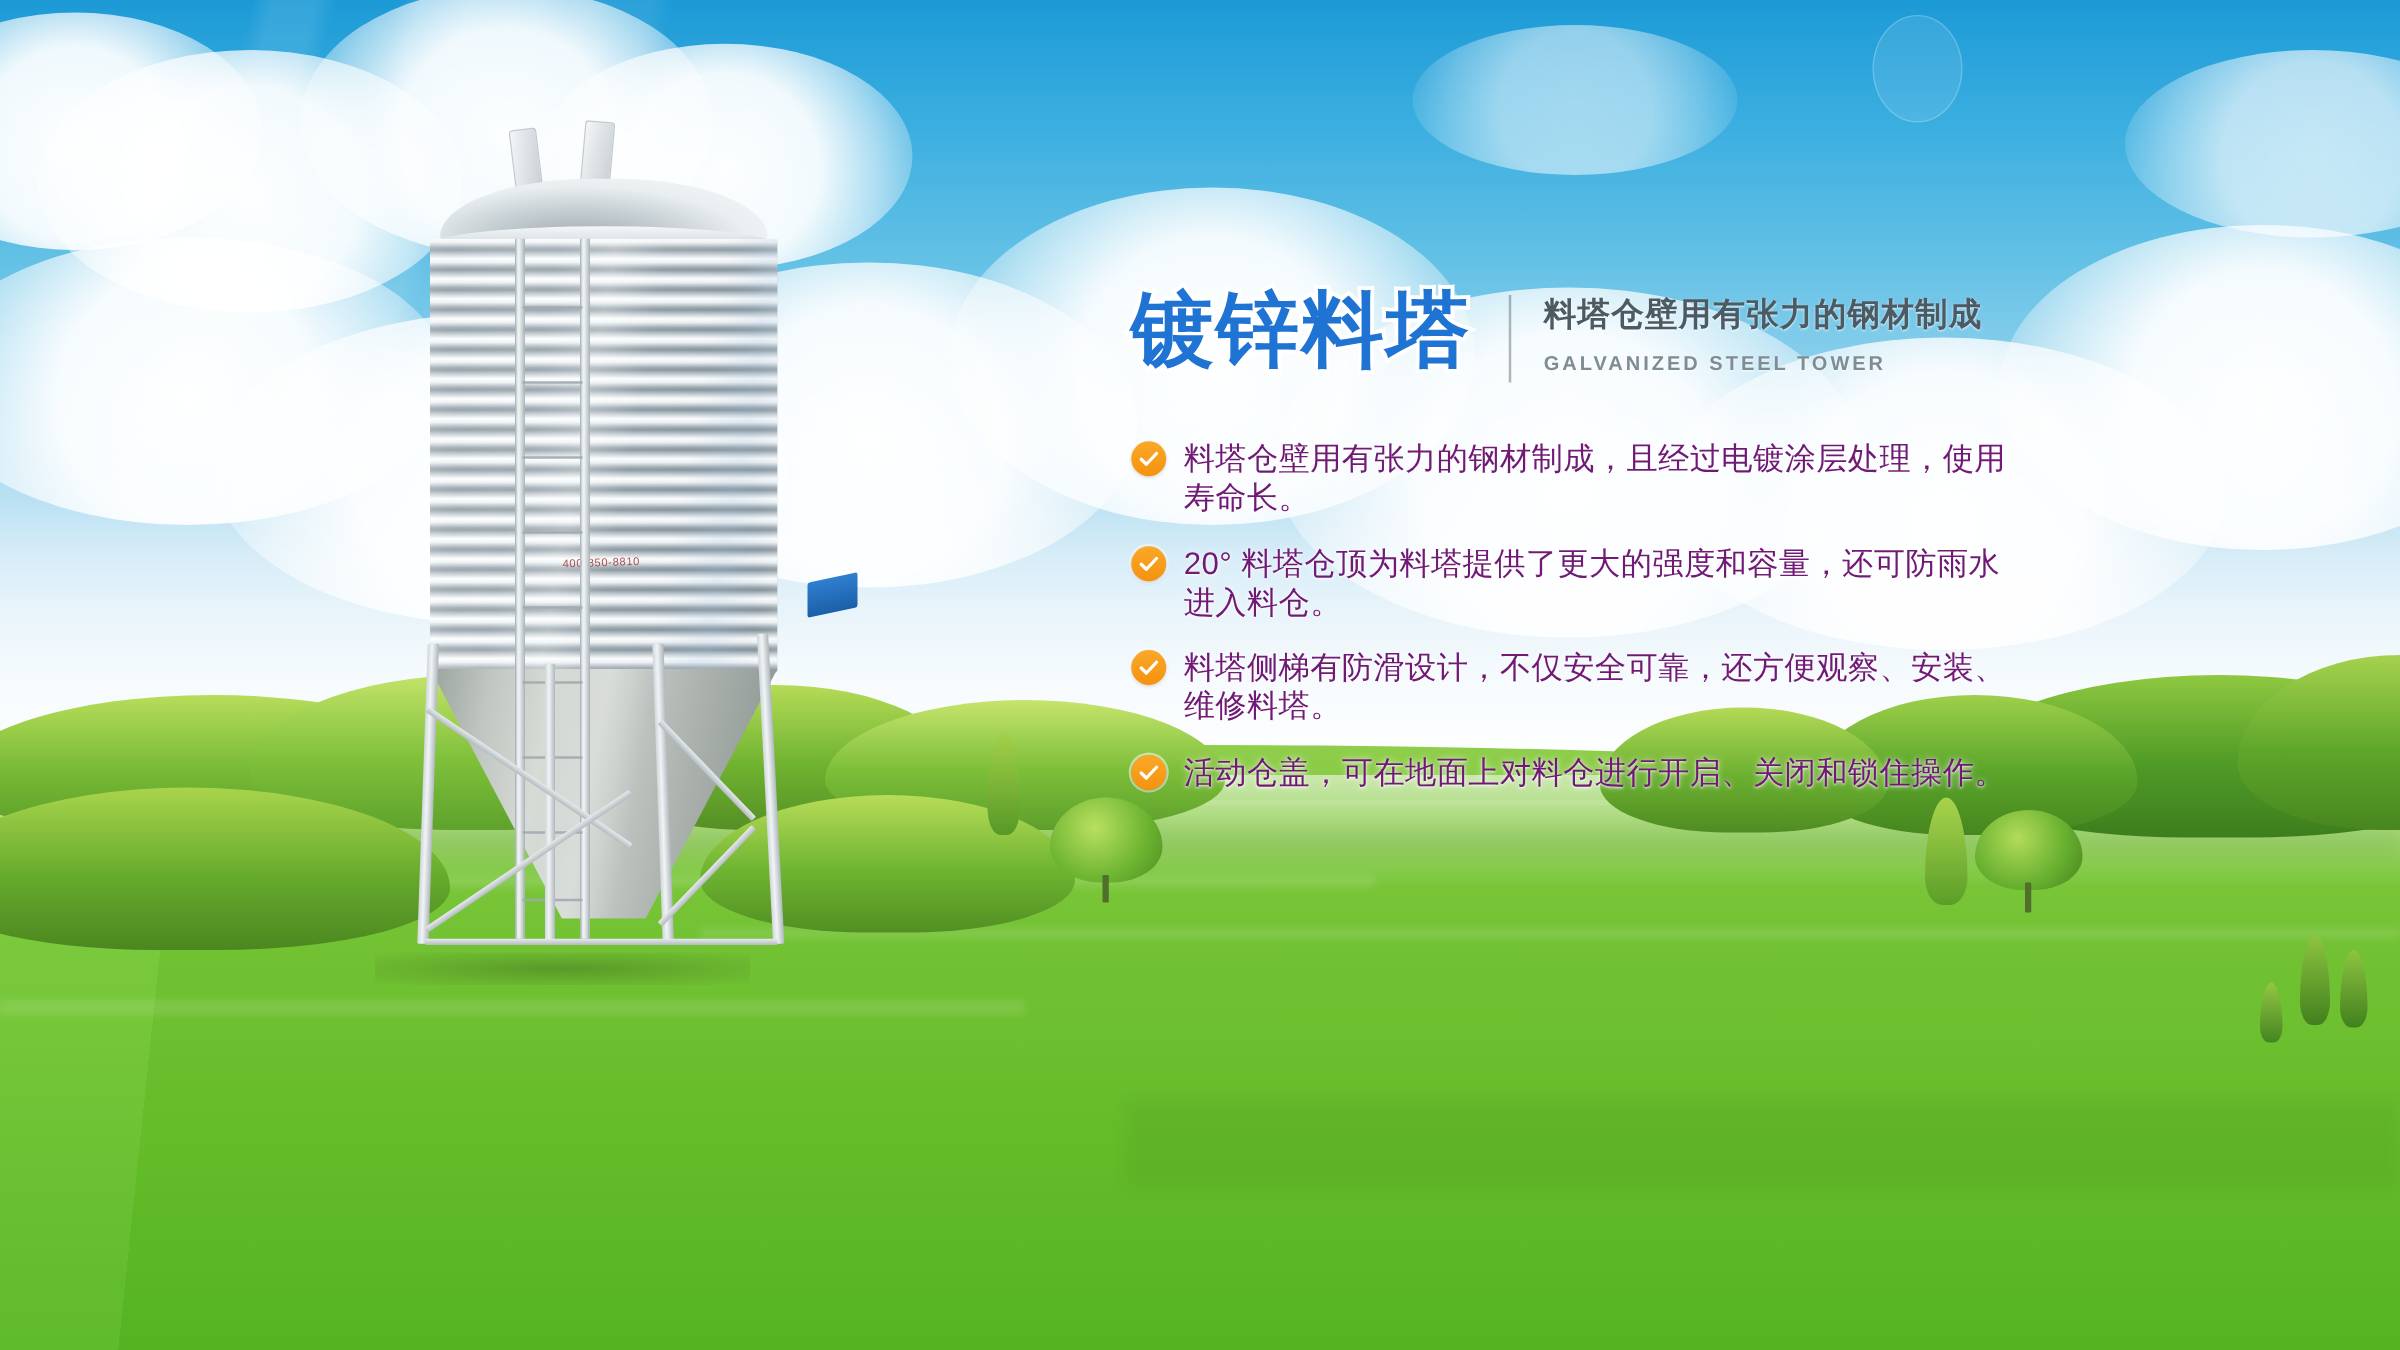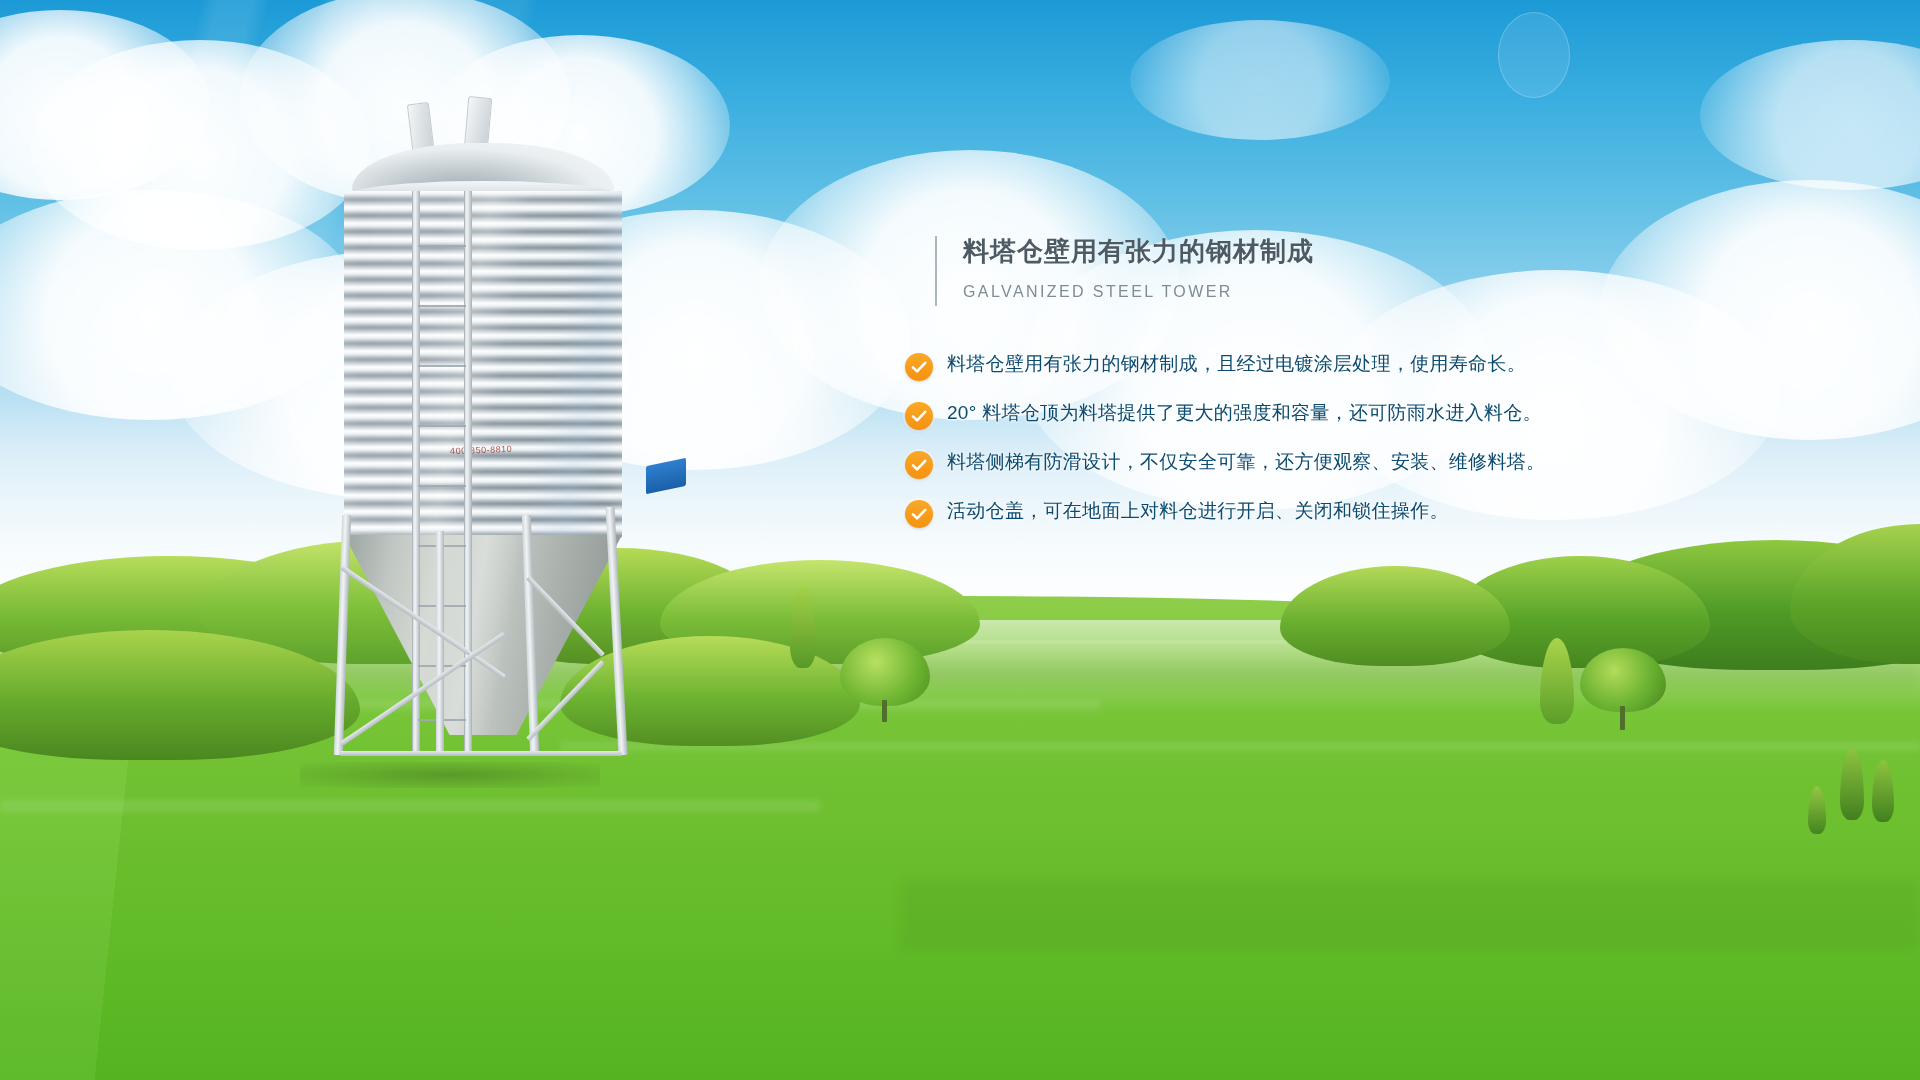--- a/index.html
+++ b/index.html
@@ -280,21 +280,21 @@
     font-size: 26px;
     font-weight: 700;
     color: #4c5a63;
     letter-spacing: 1px;
     white-space: nowrap;
     text-shadow: 0 1px 2px rgba(255,255,255,.85);
   }
   .company-en {
     margin-top: 14px;
     font-size: 16px;
-    font-weight: 400;
+    font-weight: 700;
     letter-spacing: 2.4px;
     color: #7e8c94;
     text-shadow: 0 1px 2px rgba(255,255,255,.8);
   }
 
   .pill {
     margin-top: 44px;
     display: inline-block;
     background: linear-gradient(to bottom, #2a82ef 0%, #1578ec 55%, #1169d6 100%);
     color: #ffffff;
@@ -321,27 +321,26 @@
     border-radius: 50%;
     background: linear-gradient(to bottom, #fba828, #f4920f);
     box-shadow: 0 1px 3px rgba(0,0,0,0.18), 0 0 0 2px rgba(255,255,255,0.55);
     margin-right: 14px;
     position: relative;
     top: 1px;
   }
   .check svg { display: block; }
 
   .feature-text {
-    font-size: 19px;
+    font-size: 25px;
     line-height: 1.25;
-    color: #0c4a6e;
+    color: #701a75;
     letter-spacing: .3px;
     font-weight: 500;
     text-shadow: 0 1px 2px rgba(255,255,255,0.9), 0 0 6px rgba(255,255,255,0.75);
-    text-align: center;
   }
 </style>
 </head>
 <body>
 
 <div id="banner">
 
   <div class="sky"></div>
   <div class="sky-streaks"></div>
 
@@ -432,20 +431,21 @@
     <div class="silo-brace" style="left:42px;  top:646px; width:196px; transform:rotate(-34deg);"></div>
     <div class="silo-brace" style="left:228px; top:480px; width:108px; transform:rotate(46deg);"></div>
     <div class="silo-brace" style="left:228px; top:642px; width:108px; transform:rotate(-46deg);"></div>
     <div class="silo-brace" style="left:40px;  top:656px; width:282px; transform:rotate(0deg);"></div>
   </div>
   <div class="blue-chute"></div>
 
   <div class="copy">
 
     <div class="headline-row">
+      <div class="headline">镀锌料塔</div>
       <div class="headline-divider"></div>
       <div class="headline-side">
         <div class="company-name">料塔仓壁用有张力的钢材制成</div>
         <div class="company-en">GALVANIZED STEEL TOWER</div>
       </div>
     </div>
 
 
     <div class="features">
 

